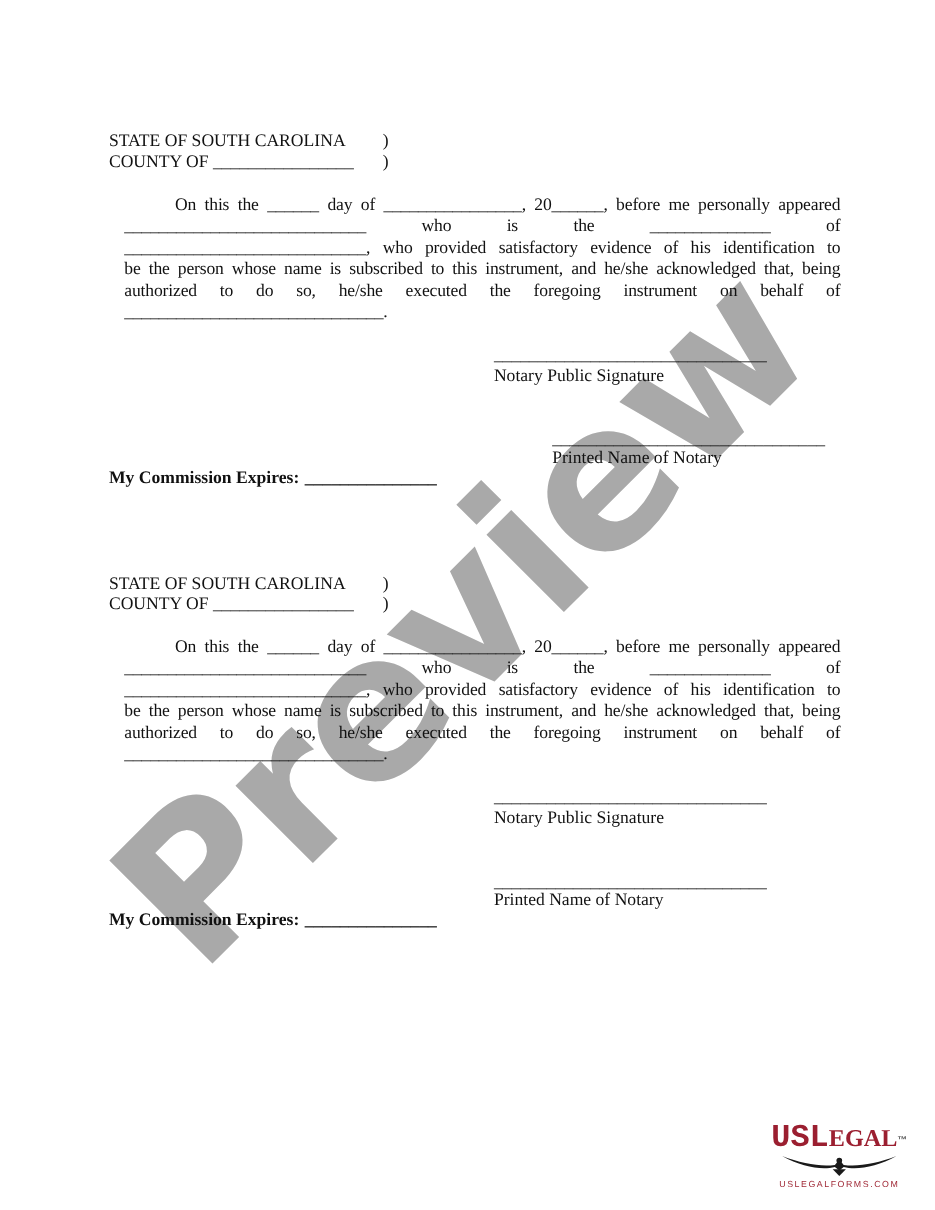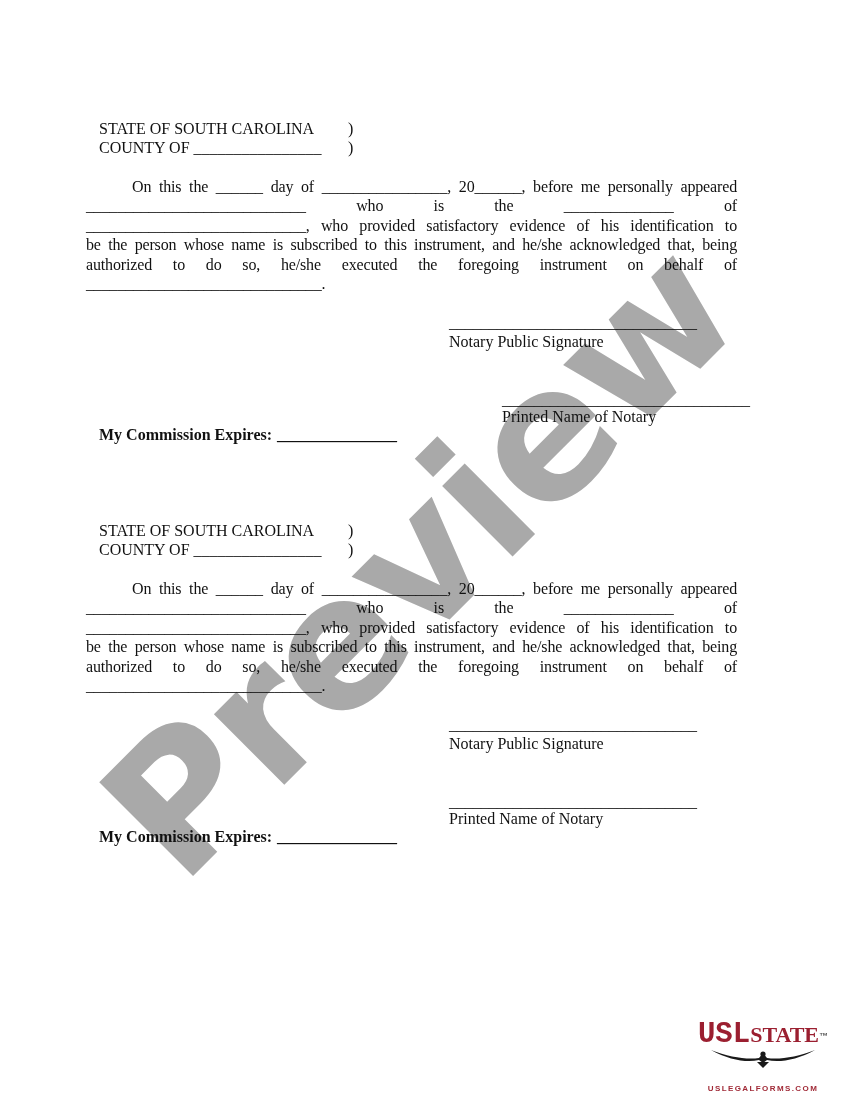--- a/index.html
+++ b/index.html
@@ -41,21 +41,21 @@
   }
   .block.b1 { top:119px; }
   .block.b2 { top:521px; }
 
   .hdr { position:absolute; left:99px; top:0; width:420px; }
   .hdr-row { display:flex; }
   .hdr-left { width:249px; white-space:nowrap; }
 
   .para {
     position:absolute;
-    left:86px; top:58px; width:651px;
+    left:113px; top:58px; width:651px;
     letter-spacing:-0.15px;
   }
   .pline { text-align:justify; text-align-last:justify; }
   .pl-first { text-indent:46px; }
   .pl-last { text-align:left; text-align-last:left; }
 
   .sig-blank  { position:absolute; left:449px; top:194px; white-space:nowrap; }
   .sig-label  { position:absolute; left:449px; top:213px; white-space:nowrap; }
   .prt-blank  { position:absolute; top:271px; white-space:nowrap; }
   .prt-label  { position:absolute; top:288px; white-space:nowrap; }
@@ -81,23 +81,23 @@
   }
   .logo-word .lg { font-size:29px;font-family:Liberation Mono, monospace; }
   .logo-word .sm { font-size:22px; }
   .logo-word .tm {
     font-size:9px; color:#555;
     vertical-align:top; position:relative; top:1px;
     font-family:"Liberation Sans", sans-serif;
   }
   .eagle { display:block; margin:-3px auto 0 auto; }
   .site {
-    margin-top:16px;
+    margin-top:3px;
     font-family:"Liberation Sans", sans-serif;
-    font-weight:bold;
+    font-weight:normal;
     font-size:8px;
     letter-spacing:1.4px;
     color:#a12b38;
     white-space:nowrap;
   }
 </style>
 </head>
 <body>
 
 <div class="page">
@@ -162,21 +162,21 @@
 
     <div class="prt-blank">_______________________________</div>
     <div class="prt-label">Printed Name of Notary</div>
 
     <div class="commission">
       <span>My Commission Expires:</span><span class="blank">_______________</span>
     </div>
   </div>
 
   <div class="logo">
-    <div class="logo-word"><span class="lg">US</span><span class="lg">L</span><span class="sm">STATE</span><span class="tm">™</span></div>
+    <div class="logo-word"><span class="lg">US</span><span class="lg">L</span><span class="sm">EGAL</span><span class="tm">™</span></div>
     <svg class="eagle" width="104" height="20" viewBox="0 0 104 20">
       <path fill="#1a1a1a" d="M0,2 C18,12 36,15 48,12 L52,15 L56,12 C68,15 86,12 104,2 C86,9 68,12 56,10 L52,5 L48,10 C36,12 18,9 0,2 Z"></path>
       <circle fill="#1a1a1a" cx="52" cy="6" r="2.6"></circle>
       <path fill="#1a1a1a" d="M46,14 L52,20 L58,14 Z"></path>
     </svg>
     <div class="site">USLEGALFORMS.COM</div>
   </div>
 
 </div>
 

